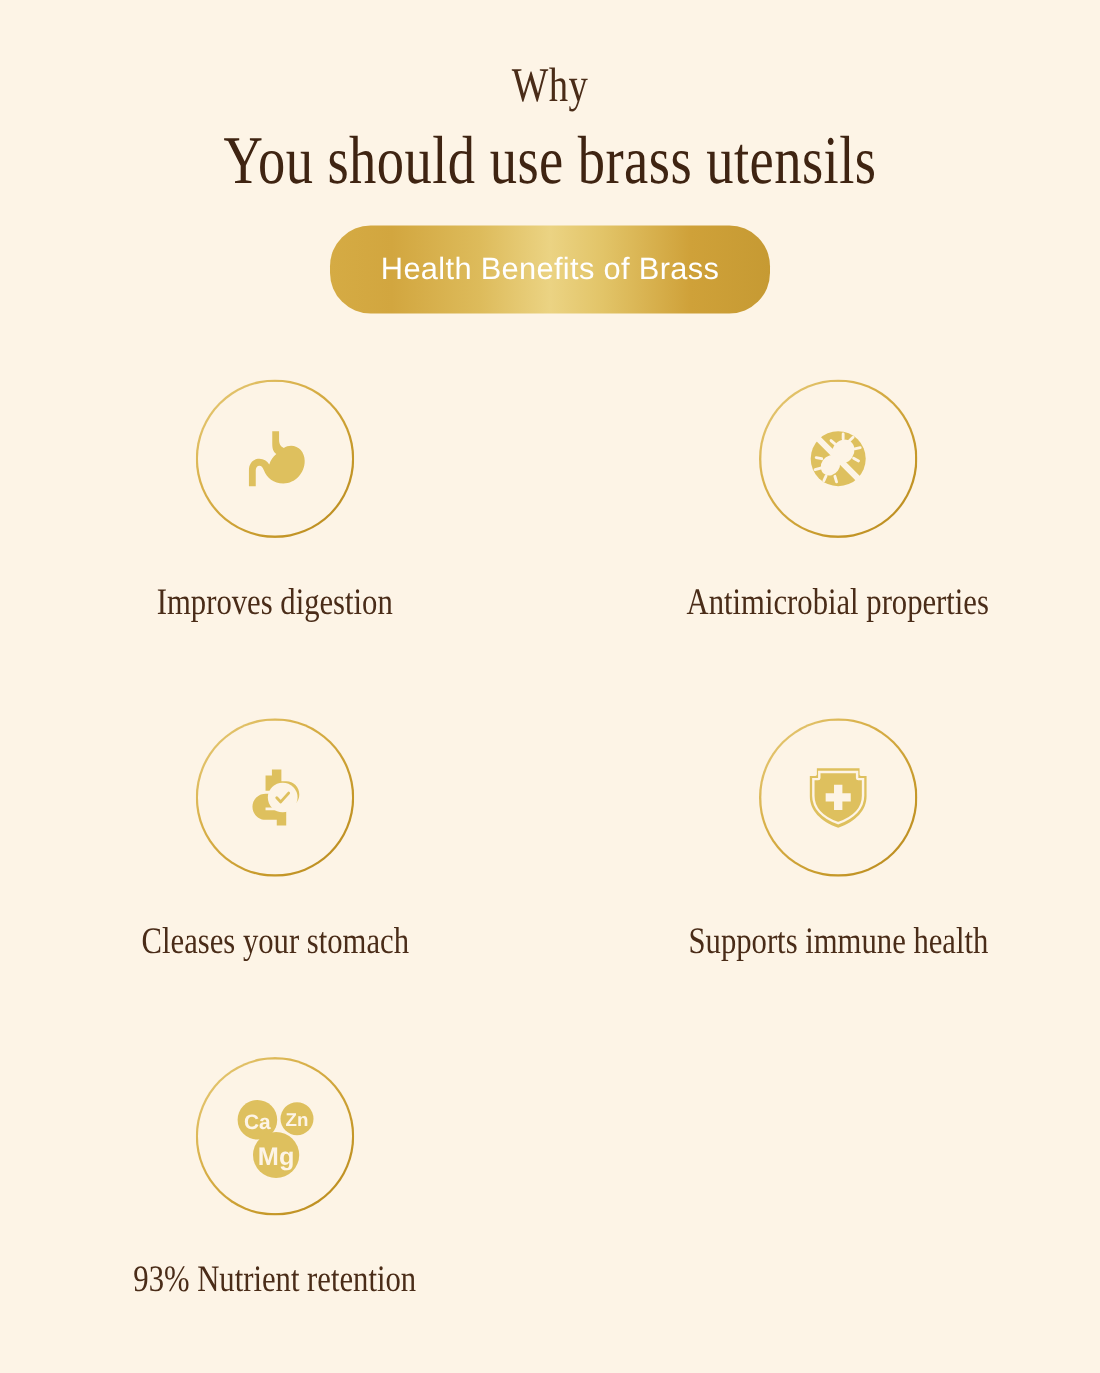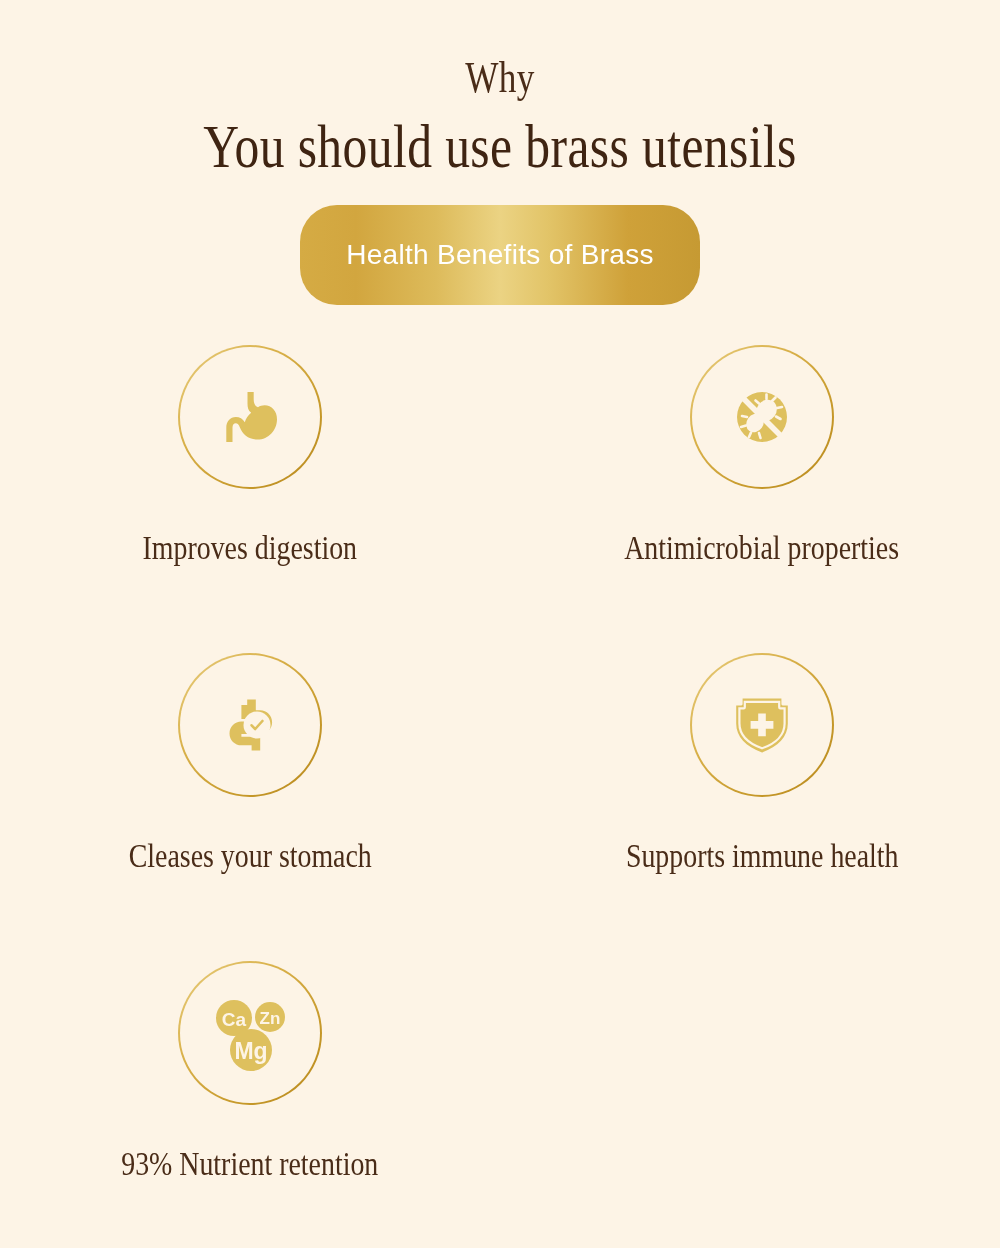--- a/index.html
+++ b/index.html
@@ -60,21 +60,21 @@
     left: 0;
     width: 1000px;
     display: flex;
     justify-content: center;
   }
   .badge {
     display: inline-flex;
     align-items: center;
     justify-content: center;
     height: 74px;
-    padding: 13px 46px;
+    padding: 3px 46px;
     border-radius: 37px;
     background: linear-gradient(90deg,
         #D5AB44 0%,
         #D2A63F 14%,
         #DDBB5B 34%,
         #EBD383 50%,
         #E2C468 62%,
         #CFA139 82%,
         #C69A33 100%);
     color: #FFFFFF;

